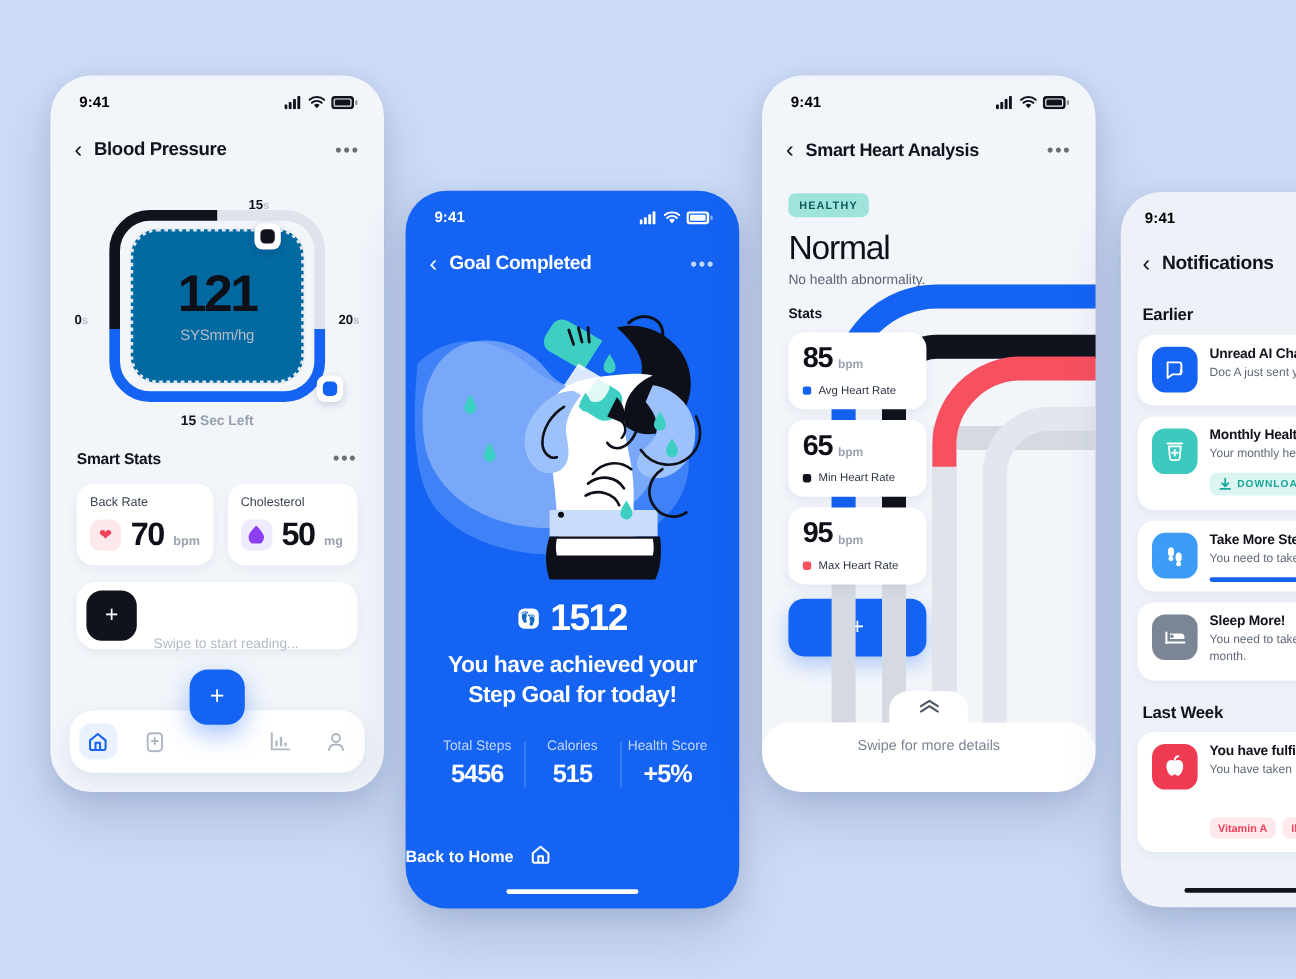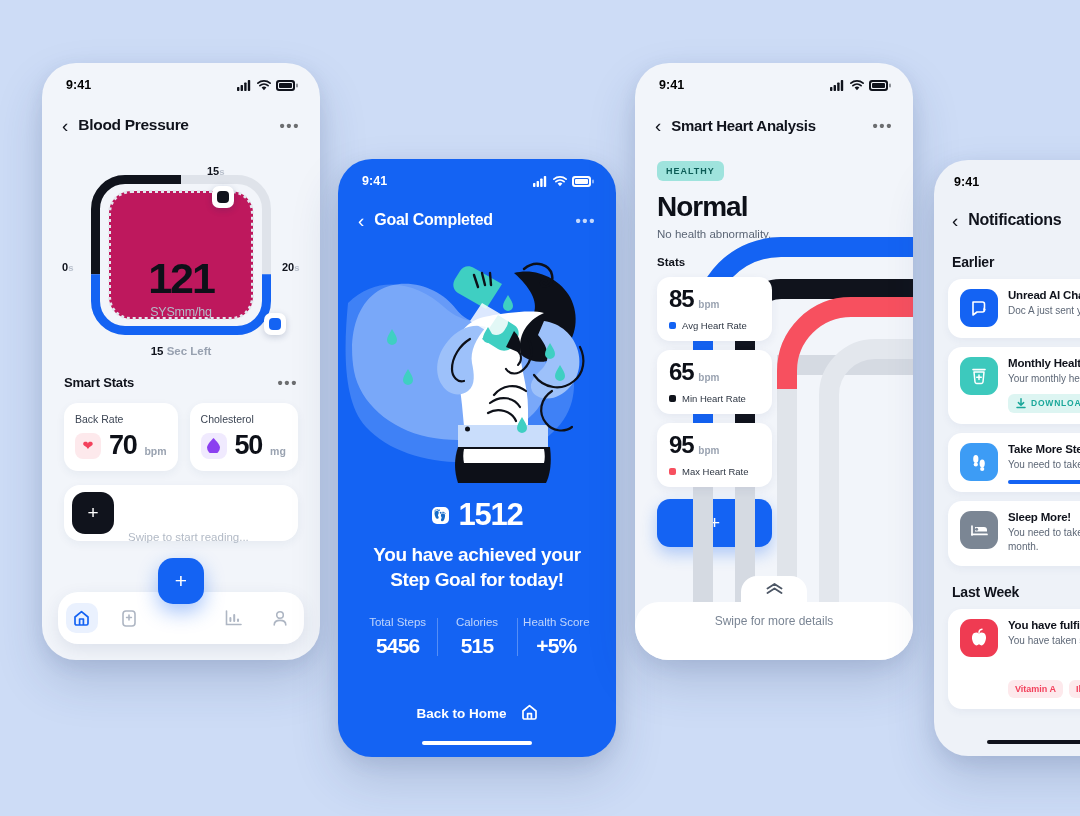--- a/index.html
+++ b/index.html
@@ -39,22 +39,22 @@
   .gauge { position: absolute; left: 49px; top: 22px; width: 180px; height: 160px; }
   .g-track, .g-dark, .g-blue {
     position: absolute; inset: 0; border-radius: 34px;
     border: 9px solid transparent;
   }
   .g-track { border-color: #dfe3ea; }
   .g-dark  { border-color: #10131c; clip-path: polygon(0 0, 50% 0, 50% 62%, 0 62%); }
   .g-blue  { border-color: #1463f3; clip-path: polygon(0 62%, 100% 62%, 100% 100%, 0 100%); }
   .g-inner {
     position: absolute; left: 18px; top: 16px; width: 144px; height: 128px;
-    background: #be185d; border-radius: 22px;
-    display:flex; flex-direction: column; align-items:center; justify-content:flex-end;
+    background: #0369a1; border-radius: 22px;
+    display:flex; flex-direction: column; align-items:center; justify-content:center;
     outline: 3px dotted #e3e7ee; outline-offset: -2px;
   }
   .g-value { font-size: 43px; font-weight: 800; color: #0d1018; letter-spacing: -2px; line-height: 1; }
   .g-unit { font-size: 12.5px; color: #b4bcc9; margin-top: 5px; letter-spacing:-.2px;}
   .knob-top {
     position: absolute; left: 170px; top: 33px; width: 22px; height: 22px;
     border-radius: 7px; background: #fff; display:flex;align-items:center;justify-content:center;
     box-shadow: 0 2px 7px rgba(20,40,90,.20);
   }
   .knob-top i { width: 12px; height: 12px; border-radius: 4px; background: #10131c; display:block;}
@@ -125,34 +125,34 @@
   .bignum .ic { width: 17px; height: 17px; border-radius: 5px; background:#fff; color:#1463f3;
                 display:flex;align-items:center;justify-content:center; font-size: 11px;}
   .bignum .v { font-size: 31px; font-weight: 800; letter-spacing: -1.3px; }
   .goal-txt { text-align:center; font-size: 19px; font-weight: 800; line-height: 1.3;
               padding: 10px 22px 0; letter-spacing: -.4px; }
   .trio { display:flex; margin: 24px 20px 0; }
   .trio > div { flex:1; text-align:center; position: relative; }
   .trio > div + div::before { content:''; position:absolute; left:0; top: 2px; bottom: 2px; width:1px; background: rgba(255,255,255,.28); }
   .trio .k { font-size: 11.5px; color: rgba(255,255,255,.72); }
   .trio .v { font-size: 21px; font-weight: 800; margin-top: 6px; letter-spacing: -.8px; }
-  .backhome { display:flex; align-items:center; justify-content:center; gap: 14px;
+  .backhome { display:flex; align-items:center; gap: 14px;
               margin-top: 46px; font-size: 13.5px; font-weight: 700; }
   .homebar { position:absolute; left: 50%; transform: translateX(-50%); bottom: 12px;
              width: 110px; height: 4px; border-radius: 3px; background:#fff; }
 
   
   #p3 { left: 635px; top: 63px; width: 278px; height: 597px; background: #f2f5fa; }
   #p3 .navbar { height: 44px; margin-top: 6px; }
   #p3 .nav-title { font-size: 15px; color: #10131c; }
   #p3 .chev-left { color:#10131c; }
   .rings { position:absolute; right: -28px; top: 112px; width: 260px; height: 430px; pointer-events:none; }
   .badge-h { display:inline-block; background: #9fe3dd; color:#0d5d57; font-size: 9px; font-weight: 800;
              letter-spacing: 1px; padding: 5px 9px; border-radius: 6px; margin: 14px 0 0 22px; }
-  .big-normal { font-size: 28px; font-weight: 700; color: #0d1018; margin: 10px 16px 0 22px; letter-spacing: -1px; }
+  .big-normal { font-size: 28px; font-weight: 400; color: #0d1018; margin: 10px 16px 0 22px; letter-spacing: -1px; }
   .sub-normal { font-size: 11.5px; color: #5b6575; margin: 5px 0 0 22px; }
   .stats-lbl { font-size: 11.5px; font-weight: 800; color: #10131c; margin: 16px 0 0 22px; }
   .hr-card {
     position: relative; width: 115px; margin: 9px 0 0 22px; background:#fff; border-radius: 13px;
     padding: 10px 12px 10px; box-shadow: 0 3px 10px rgba(40,60,110,.07);
   }
   .hr-card .top { display:flex; align-items:flex-end; gap:5px; }
   .hr-card .n { font-size: 24px; font-weight: 800; color:#0d1018; letter-spacing:-1.2px; line-height:1;}
   .hr-card .b { font-size: 10px; color:#9aa3b1; font-weight:600; margin-bottom:1px; }
   .hr-card .leg { display:flex; align-items:center; gap:6px; margin-top: 9px; font-size: 9.5px; color:#2e3643; font-weight:500;}

